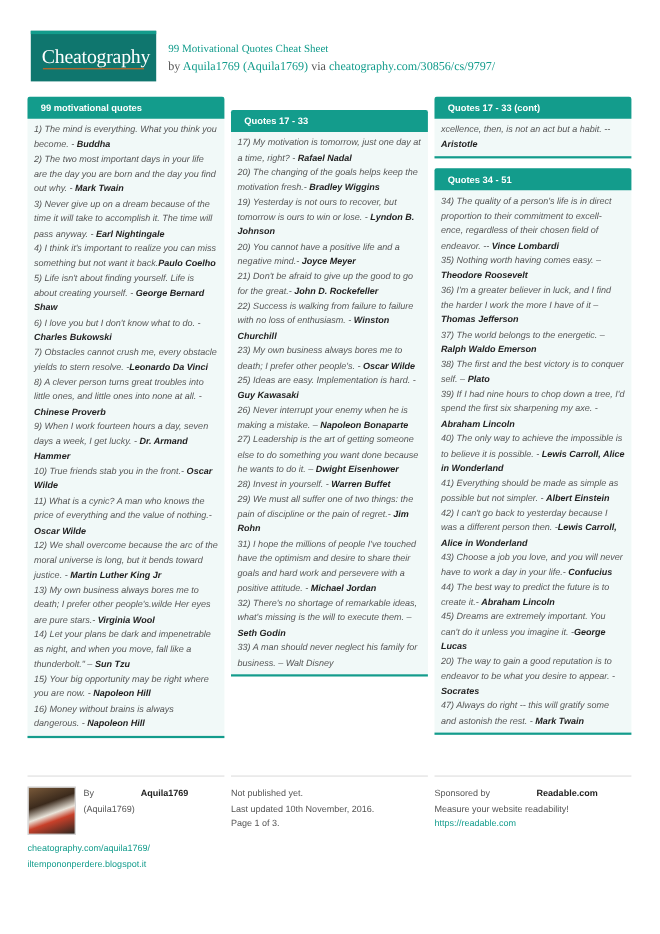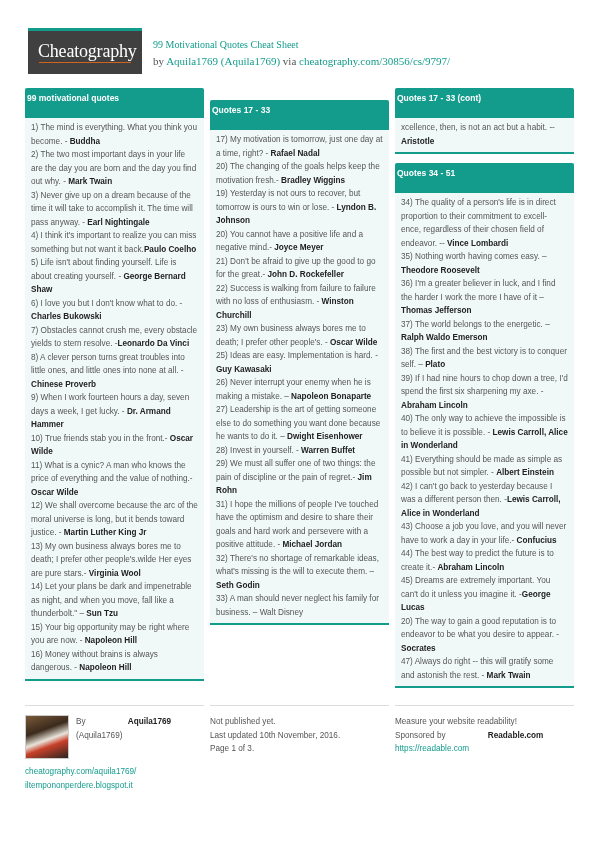--- a/index.html
+++ b/index.html
@@ -1,36 +1,36 @@
 <!DOCTYPE html>
 <html><head>
   <meta charset="utf-8">
   <style>
     * { box-sizing: border-box; margin: 0; padding: 0; }
     html, body { width: 600px; height: 849px; background: #ffffff; overflow: hidden; }
     body { position: relative; font-family: "Liberation Sans", sans-serif; color: #444; }
 
     .header { position: absolute; left: 28px; top: 28px; width: 560px; height: 46px; }
-    .logo { position: absolute; left: 0; top: 0; width: 114px; height: 46px; background: #404040; border-top: 3px solid #139c8c; }
+    .logo { position: absolute; left: 0; top: 0; width: 114px; height: 46px; background: #0f766e; border-top: 3px solid #139c8c; }
     .logo-text { position: absolute; left: 10px; top: 10px; font-family: "Liberation Serif", serif; font-size: 18px; color: #ffffff; letter-spacing: -0.2px; }
     .logo-underline { position: absolute; left: 11px; top: 31px; width: 92px; height: 1px; background: #d0641e; }
     .title-block { position: absolute; left: 125px; top: 9px; }
     .title { font-family: "Liberation Serif", serif; font-size: 10px; color: #139c8c; line-height: 16px; }
     .byline { font-family: "Liberation Serif", serif; font-size: 11px; color: #555; line-height: 14px; margin-top: 1px; }
     .byline .link { color: #139c8c; }
 
     .col { position: absolute; top: 88px; width: 179px; }
     .col1 { left: 25px; }
     .col2 { left: 210px; margin-top: 12px; }
     .col3 { left: 395px; }
 
     .box { background: #f1f9f8; border-bottom: 2px solid #139c8c; margin-bottom: 9px; }
-    .box-head { background: #139c8c; color: #ffffff; font-size: 8.5px; font-weight: bold; padding: 0 2px; height: 30px; line-height: 20px; border-radius: 2px 2px 0 0; }
+    .box-head { background: #139c8c; color: #ffffff; font-size: 8.5px; font-weight: bold; padding: 0 12px; height: 20px; line-height: 20px; border-radius: 2px 2px 0 0; }
     .box-body { padding: 3px 6px 4px 6px; font-size: 8.2px; line-height: 13.5px; color: #555; }
-    .q { display: block; }
+    .q { display: block; font-style: italic; }
     .q b { color: #222; font-weight: bold; }
 
     .footer { position: absolute; top: 705px; width: 179px; border-top: 1px solid #dddddd; padding-top: 9px; font-size: 8.2px; line-height: 13.5px; color: #555; }
     .f1 { left: 25px; } .f2 { left: 210px; } .f3 { left: 395px; }
     .avatar { float: left; width: 44px; height: 44px; margin-right: 7px; background: linear-gradient(160deg, #7a5a3a 0%, #3b2a1c 35%, #e9e4da 55%, #c8402a 68%, #2a2620 100%); border: 1px solid #ccc; }
     .footer b { color: #222; margin-left: 40px; }
     .footer .link { color: #139c8c; display: block; }
     .author-links { clear: both; padding-top: 6px; }
   </style>
 </head>
@@ -138,18 +138,18 @@
   </div>
 </div>
 
 <div class="footer f2">
   <div>Not published yet.</div>
   <div>Last updated 10th November, 2016.</div>
   <div>Page 1 of 3.</div>
 </div>
 
 <div class="footer f3">
-  <div>Measure your website readability!</div>
   <div>
     <span>Sponsored by </span><b>Readable.com</b>
   </div>
+  <div>Measure your website readability!</div>
   <span class="link">https://readable.com</span>
 </div>
 
 </body></html>

